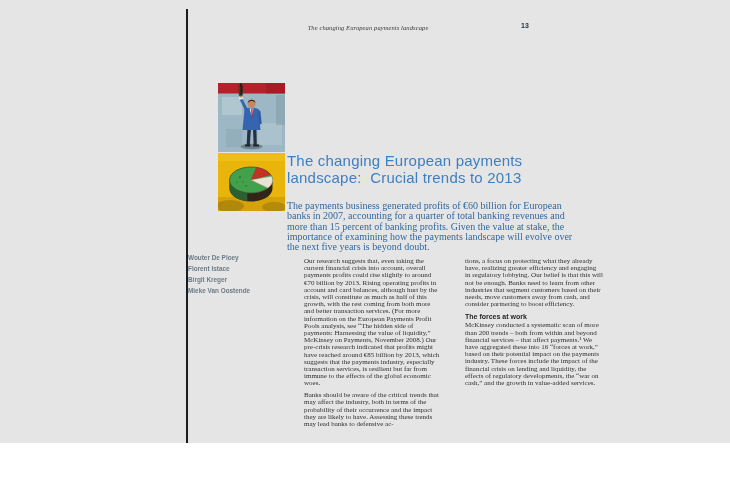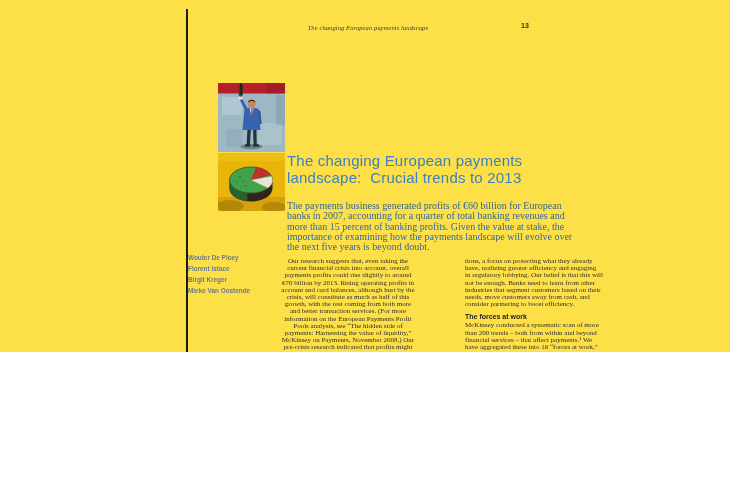--- a/index.html
+++ b/index.html
@@ -1,17 +1,17 @@
 <!DOCTYPE html>
 <html><head>
 <meta charset="utf-8">
 <style>
   html,body { margin:0; padding:0; background:#ffffff; }
   .page {
-    position:relative; width:730px; height:352px; background:#fde047;
+    position:relative; width:730px; height:443px; background:#e5e5e5;
     font-family:"Liberation Serif", serif; overflow:hidden;
   }
   .left-rule {
     position:absolute; left:186px; top:9px; width:1.5px; height:466px;
     background:#1c1c1c;
   }
   .running-title {
     position:absolute; left:258px; top:24px; width:220px; text-align:center;
     font-style:italic; font-size:6.5px; color:#3a3a3a; letter-spacing:0.1px;
   }
@@ -37,21 +37,21 @@
     position:absolute; left:188px; top:252px; width:90px;
     font-family:"Liberation Sans", sans-serif; font-weight:bold;
     font-size:6.4px; line-height:11px; color:#6d7b87;
   }
   .authors span { display:block; }
   .col {
     position:absolute; top:258px; width:138px;
     font-size:7px; line-height:7.2px; color:#2f2f2f;
   }
   .col p { margin:0 0 4.5px 0; }
-  .col-left  { left:279px;text-align:center; }
+  .col-left  { left:304px; }
   .col-right { left:438px;margin-left:27px; }
   .col h3 {
     font-family:"Liberation Sans", sans-serif; font-size:7px;
     line-height:8px; margin:0 0 1.5px 0; color:#1f1f1f;
   }
 </style>
 </head>
 <body>
 
 <div class="page">
@@ -121,20 +121,21 @@
 
   <div class="authors">
     <span>Wouter De Ploey</span>
     <span>Florent Istace</span>
     <span>Birgit Kreger</span>
     <span>Mieke Van Oostende</span>
   </div>
 
   <div class="col col-left">
     <p>Our research suggests that, even taking the current financial crisis into account, overall payments profits could rise slightly to around €70 billion by 2013. Rising operating profits in account and card balances, although hurt by the crisis, will constitute as much as half of this growth, with the rest coming from both more and better transaction services. (For more information on the European Payments Profit Pools analysis, see “The hidden side of payments: Harnessing the value of liquidity,” McKinsey on Payments, November 2008.) Our pre-crisis research indicated that profits might have reached around €85 billion by 2013, which suggests that the payments industry, especially transaction services, is resilient but far from immune to the effects of the global economic woes.</p>
+    <p>Banks should be aware of the critical trends that may affect the industry, both in terms of the probability of their occurrence and the impact they are likely to have. Assessing these trends may lead banks to defensive ac-</p>
   </div>
 
   <div class="col col-right">
     <p>tions, a focus on protecting what they already have, realizing greater efficiency and engaging in regulatory lobbying. Our belief is that this will not be enough. Banks need to learn from other industries that segment customers based on their needs, move customers away from cash, and consider partnering to boost efficiency.</p>
     <h3>The forces at work</h3>
     <p>McKinsey conducted a systematic scan of more than 200 trends – both from within and beyond financial services – that affect payments.¹ We have aggregated these into 16 “forces at work,” based on their potential impact on the payments industry. These forces include the impact of the financial crisis on lending and liquidity, the effects of regulatory developments, the “war on cash,” and the growth in value-added services.</p>
   </div>
 
 </div>
 

